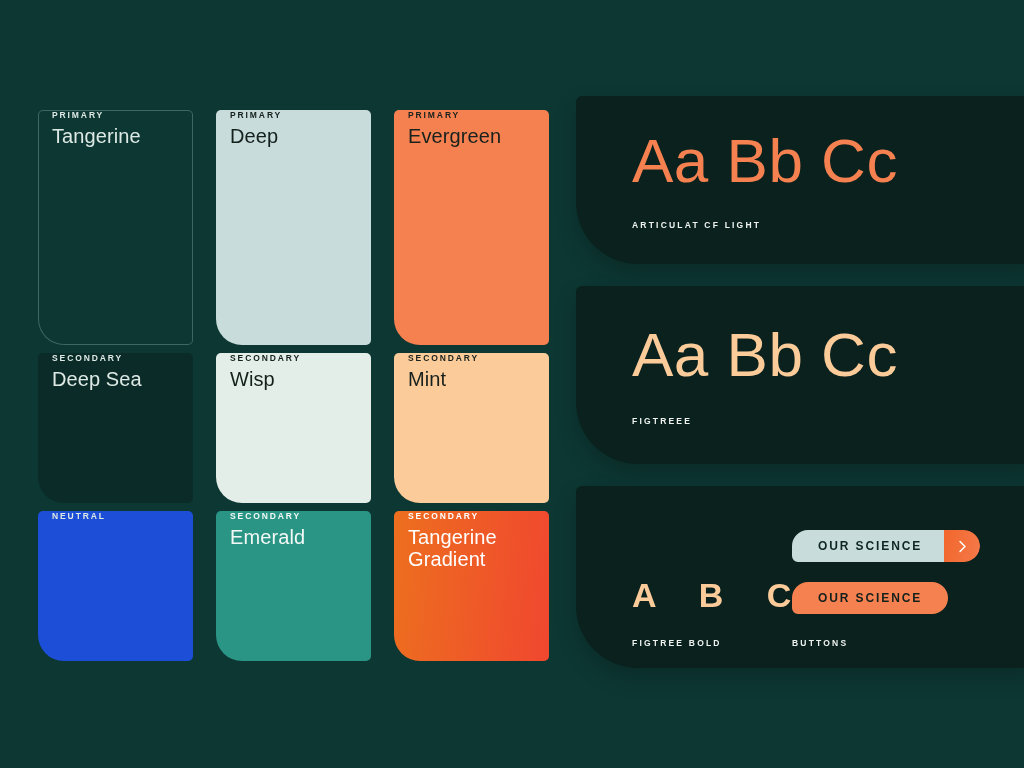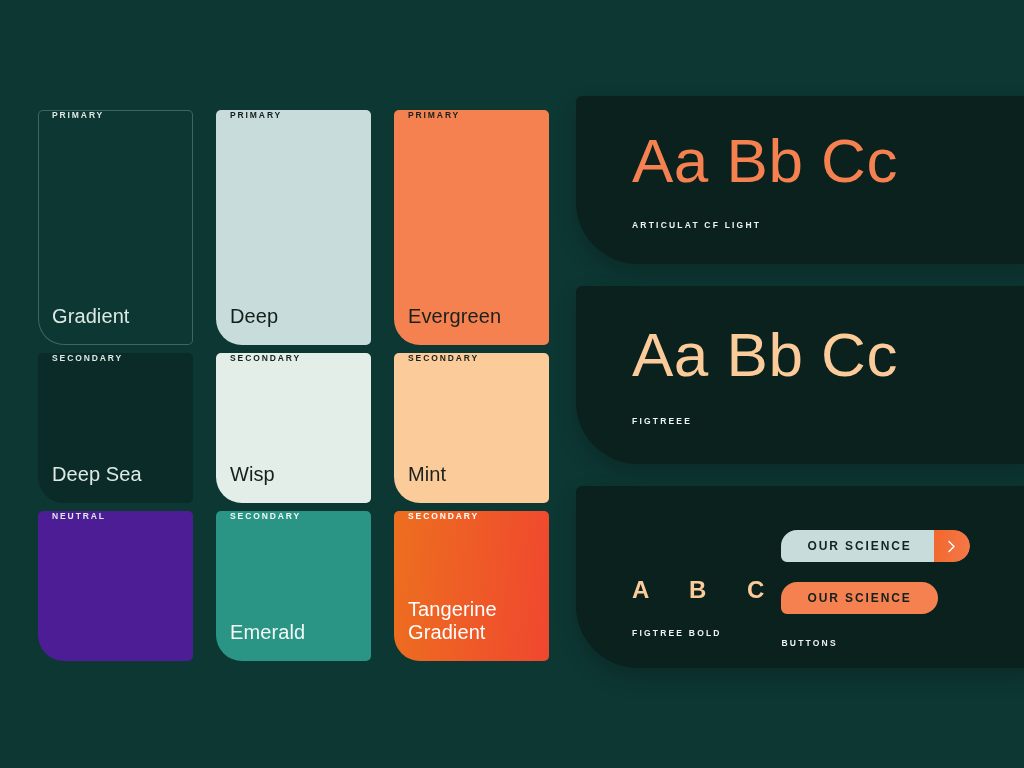--- a/index.html
+++ b/index.html
@@ -18,21 +18,21 @@
     display:grid;
     grid-template-columns:155px 155px 155px;
     grid-template-rows:235px 150px 150px;
     column-gap:23px; row-gap:8px;
   }
 
   .swatch {
     position:relative;
     border-radius:5px 5px 5px 26px;
     padding:0 0 18px 14px;
-    display:flex; flex-direction:column; justify-content:space-between;
+    display:flex; flex-direction:column; justify-content:flex-start;
     overflow:hidden;
   }
   .swatch.outline { box-shadow: inset 0 0 0 1px rgba(150,200,190,.34); }
 
   .sw-tier {
     font-size:8.5px; font-weight:bold; letter-spacing:1.9px;
     text-transform:uppercase; margin-bottom:5px;
   }
   .sw-name {
     font-size:20px; font-weight:300; line-height:1.12;
@@ -63,21 +63,21 @@
     font-size:8.5px; font-weight:bold; letter-spacing:2.2px;
     text-transform:uppercase; color:#eef3f0;
     margin-top:28px;
   }
   .panel-type.second .spec-label { margin-top:30px; }
 
   
   .btn-panel-inner { display:flex; align-items:flex-start; }
   .abc-col { width:160px; padding-top:62px; }
   .abc-glyphs {
-    font-size:24px; font-weight:bold; letter-spacing:17px;
+    font-size:34px; font-weight:bold; letter-spacing:17px;
     color:#fbcb9a; line-height:1; white-space:nowrap;
   }
   .abc-col .spec-label { margin-top:26px; }
 
   .btn-col { padding-top:14px; }
 
   .pill-split {
     display:inline-flex; align-items:stretch; height:32px;
     border-radius:16px 16px 16px 6px;
     overflow:hidden; position:relative;
@@ -108,21 +108,21 @@
 </style>
 </head>
 <body>
 
 <div class="board">
 
   <div class="swatch-grid">
 
     <div class="swatch outline" style="background:#0d3733;color:#dde9e4">
       <div class="sw-tier">PRIMARY</div>
-      <div class="sw-name">Gradient</div>
+      <div class="sw-name">Tangerine</div>
     </div>
 
     <div class="swatch" style="background:#c9dcdc;color:#14201c">
       <div class="sw-tier">PRIMARY</div>
       <div class="sw-name">Deep</div>
     </div>
 
     <div class="swatch" style="background:#f58150;color:#18211d">
       <div class="sw-tier">PRIMARY</div>
       <div class="sw-name">Evergreen</div>
@@ -136,21 +136,21 @@
     <div class="swatch" style="background:#e4eee9;color:#14201c">
       <div class="sw-tier">SECONDARY</div>
       <div class="sw-name">Wisp</div>
     </div>
 
     <div class="swatch" style="background:#fbcb9a;color:#18211d">
       <div class="sw-tier">SECONDARY</div>
       <div class="sw-name">Mint</div>
     </div>
 
-    <div class="swatch" style="background:#4c1d95;color:#dde9e4">
+    <div class="swatch" style="background:#1d4ed8;color:#dde9e4">
       <div class="sw-tier">NEUTRAL</div>
     </div>
 
     <div class="swatch" style="background:#2a9585;color:#f2f8f5">
       <div class="sw-tier">SECONDARY</div>
       <div class="sw-name">Emerald</div>
     </div>
 
     <div class="swatch" style="background:linear-gradient(95deg,#ed6f1f 0%,#f0472f 100%);color:#ffffff">
       <div class="sw-tier">SECONDARY</div>

